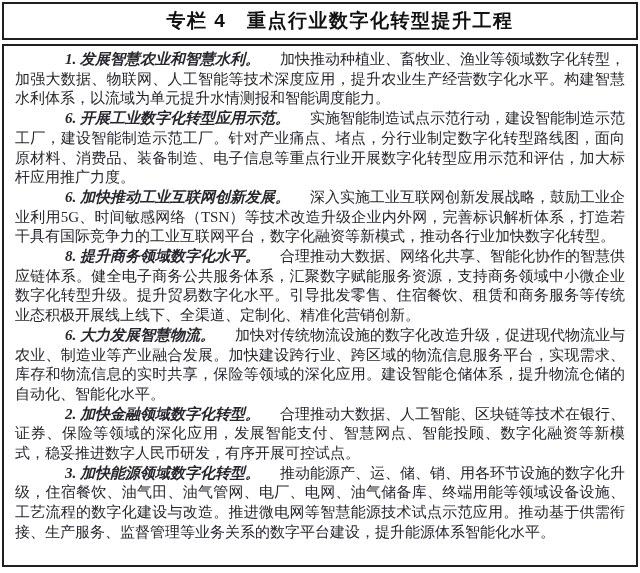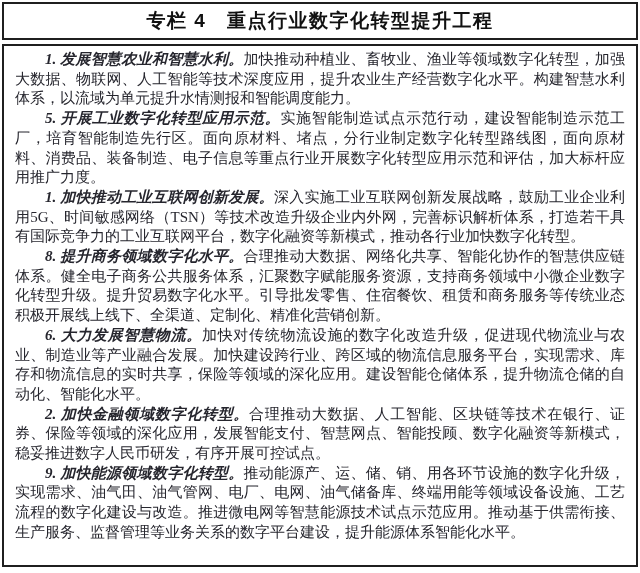--- a/index.html
+++ b/index.html
@@ -1,21 +1,21 @@
 <!DOCTYPE html>
 <html style="--border-color: #1f1f1f; --text-color: #26262e; --title-color: #111111; --bg-color: #ffffff;"><head>
 <meta charset="utf-8">
 <style>
   :root {
     --border-color: #1f1f1f;
     --text-color: #26262e;
     --title-color: #111111;
     --bg-color: #ffffff;
   }
-  * { box-sizing: border-box; }
+  * { box-sizing: border-box; padding-left: 20px; }
   html, body { margin: 0; padding: 0; }
   body {
     width: 640px;
     height: 573px;
     background: var(--bg-color);
     font-family: "Liberation Serif", "DejaVu Serif", serif;
   }
   .doc {
     position: relative;
     width: 640px;
@@ -76,21 +76,21 @@
 <body>
 
 <div class="doc">
 
   <div class="title-box">
     <div class="title">专栏 4　重点行业数字化转型提升工程</div>
   </div>
 
   <div class="body-box">
     <p class="para"><span class="lead">1. 发展智慧农业和智慧水利。</span><span class="ptext">加快推动种植业、畜牧业、渔业等领域数字化转型，加强大数据、物联网、人工智能等技术深度应用，提升农业生产经营数字化水平。构建智慧水利体系，以流域为单元提升水情测报和智能调度能力。</span></p>
-    <p class="para"><span class="lead">5. 开展工业数字化转型应用示范。</span><span class="ptext">实施智能制造试点示范行动，建设智能制造示范工厂，培育智能制造先行区。面向原材料、堵点，分行业制定数字化转型路线图，面向原材料、消费品、装备制造、电子信息等重点行业开展数字化转型应用示范和评估，加大标杆应用推广力度。</span></p>
-    <p class="para"><span class="lead">1. 加快推动工业互联网创新发展。</span><span class="ptext">深入实施工业互联网创新发展战略，鼓励工业企业利用5G、时间敏感网络（TSN）等技术改造升级企业内外网，完善标识解析体系，打造若干具有国际竞争力的工业互联网平台，数字化融资等新模式，推动各行业加快数字化转型。</span></p>
+    <p class="para"><span class="lead">6. 开展工业数字化转型应用示范。</span><span class="ptext">实施智能制造试点示范行动，建设智能制造示范工厂，建设智能制造示范工厂。针对产业痛点、堵点，分行业制定数字化转型路线图，面向原材料、消费品、装备制造、电子信息等重点行业开展数字化转型应用示范和评估，加大标杆应用推广力度。</span></p>
+    <p class="para"><span class="lead">6. 加快推动工业互联网创新发展。</span><span class="ptext">深入实施工业互联网创新发展战略，鼓励工业企业利用5G、时间敏感网络（TSN）等技术改造升级企业内外网，完善标识解析体系，打造若干具有国际竞争力的工业互联网平台，数字化融资等新模式，推动各行业加快数字化转型。</span></p>
     <p class="para"><span class="lead">8. 提升商务领域数字化水平。</span><span class="ptext">合理推动大数据、网络化共享、智能化协作的智慧供应链体系。健全电子商务公共服务体系，汇聚数字赋能服务资源，支持商务领域中小微企业数字化转型升级。提升贸易数字化水平。引导批发零售、住宿餐饮、租赁和商务服务等传统业态积极开展线上线下、全渠道、定制化、精准化营销创新。</span></p>
     <p class="para"><span class="lead">6. 大力发展智慧物流。</span><span class="ptext">加快对传统物流设施的数字化改造升级，促进现代物流业与农业、制造业等产业融合发展。加快建设跨行业、跨区域的物流信息服务平台，实现需求、库存和物流信息的实时共享，保险等领域的深化应用。建设智能仓储体系，提升物流仓储的自动化、智能化水平。</span></p>
     <p class="para"><span class="lead">2. 加快金融领域数字化转型。</span><span class="ptext">合理推动大数据、人工智能、区块链等技术在银行、证券、保险等领域的深化应用，发展智能支付、智慧网点、智能投顾、数字化融资等新模式，稳妥推进数字人民币研发，有序开展可控试点。</span></p>
-    <p class="para"><span class="lead">9. 加快能源领域数字化转型。</span><span class="ptext">推动能源产、运、储、销、用各环节设施的数字化升级，实现需求、油气田、油气管网、电厂、电网、油气储备库、终端用能等领域设备设施、工艺流程的数字化建设与改造。推进微电网等智慧能源技术试点示范应用。推动基于供需衔接、生产服务、监督管理等业务关系的数字平台建设，提升能源体系智能化水平。</span></p>
+    <p class="para"><span class="lead">3. 加快能源领域数字化转型。</span><span class="ptext">推动能源产、运、储、销、用各环节设施的数字化升级，住宿餐饮、油气田、油气管网、电厂、电网、油气储备库、终端用能等领域设备设施、工艺流程的数字化建设与改造。推进微电网等智慧能源技术试点示范应用。推动基于供需衔接、生产服务、监督管理等业务关系的数字平台建设，提升能源体系智能化水平。</span></p>
   </div>
 
 </div>
 
 </body></html>

